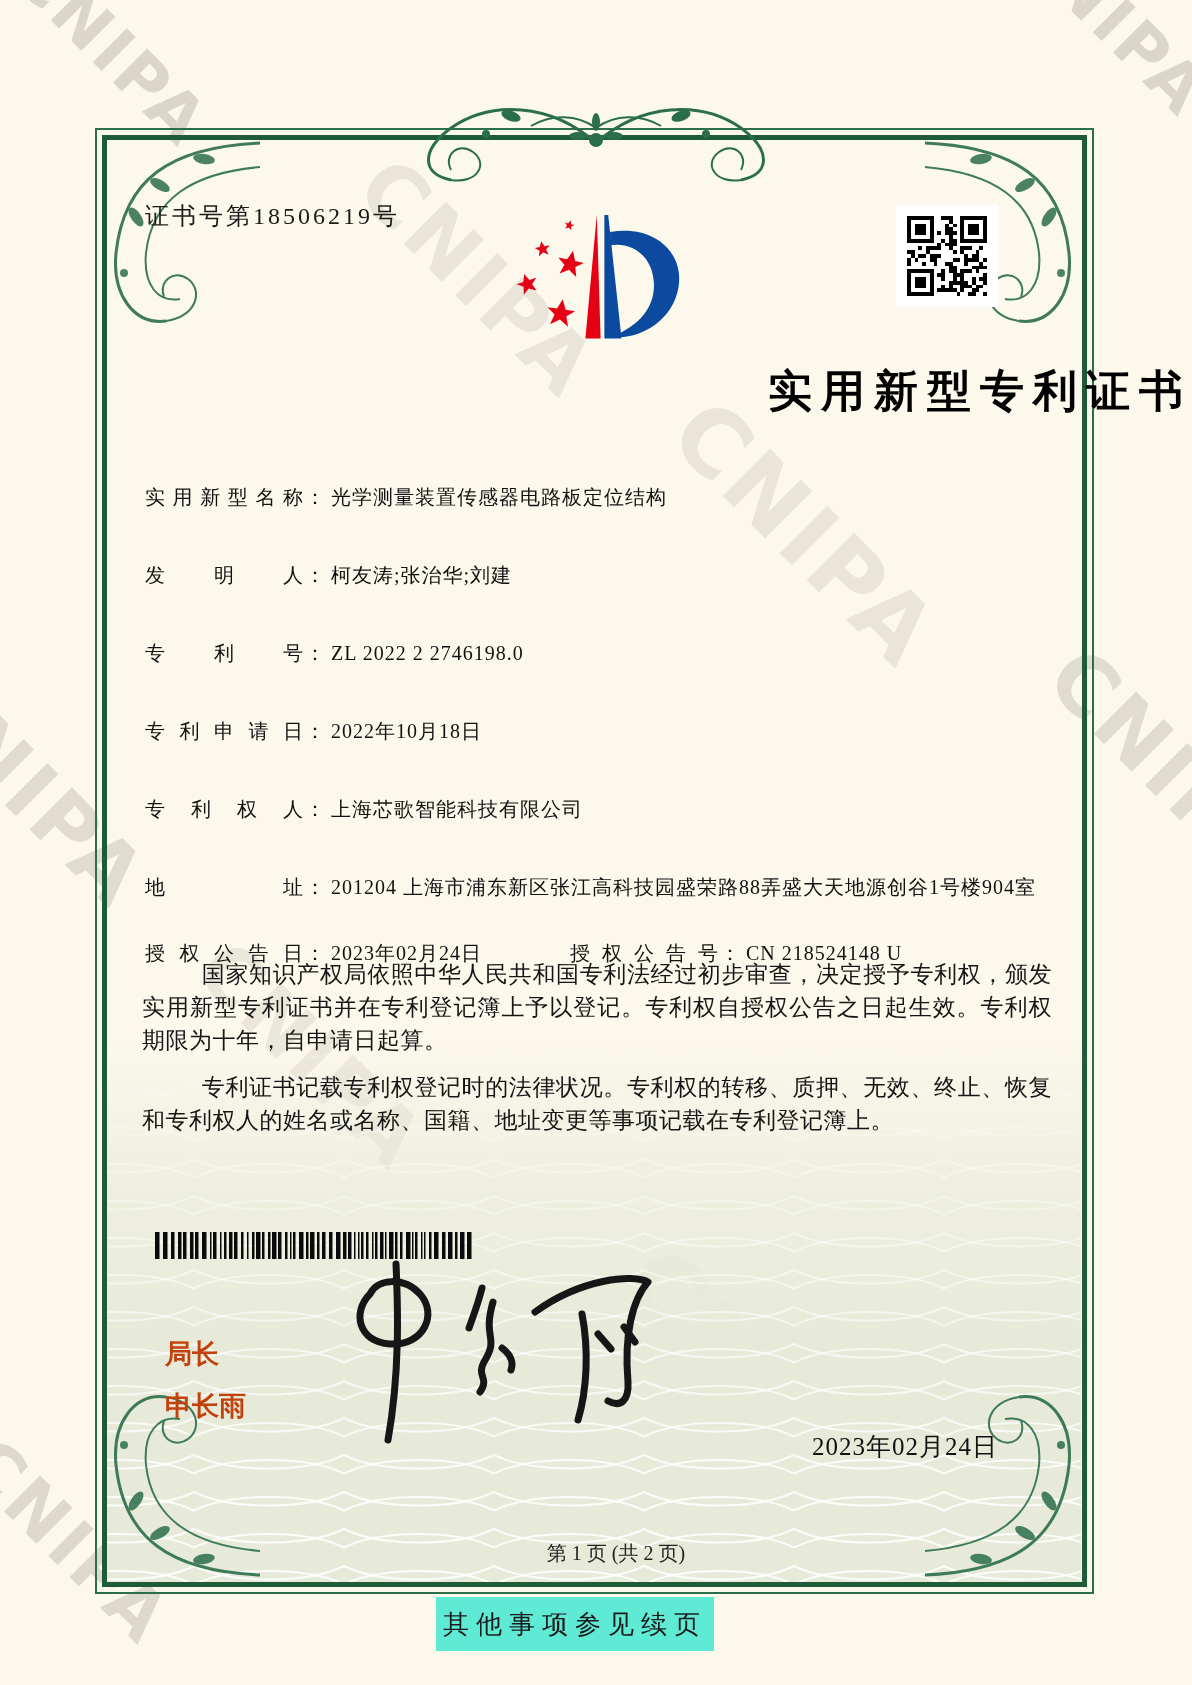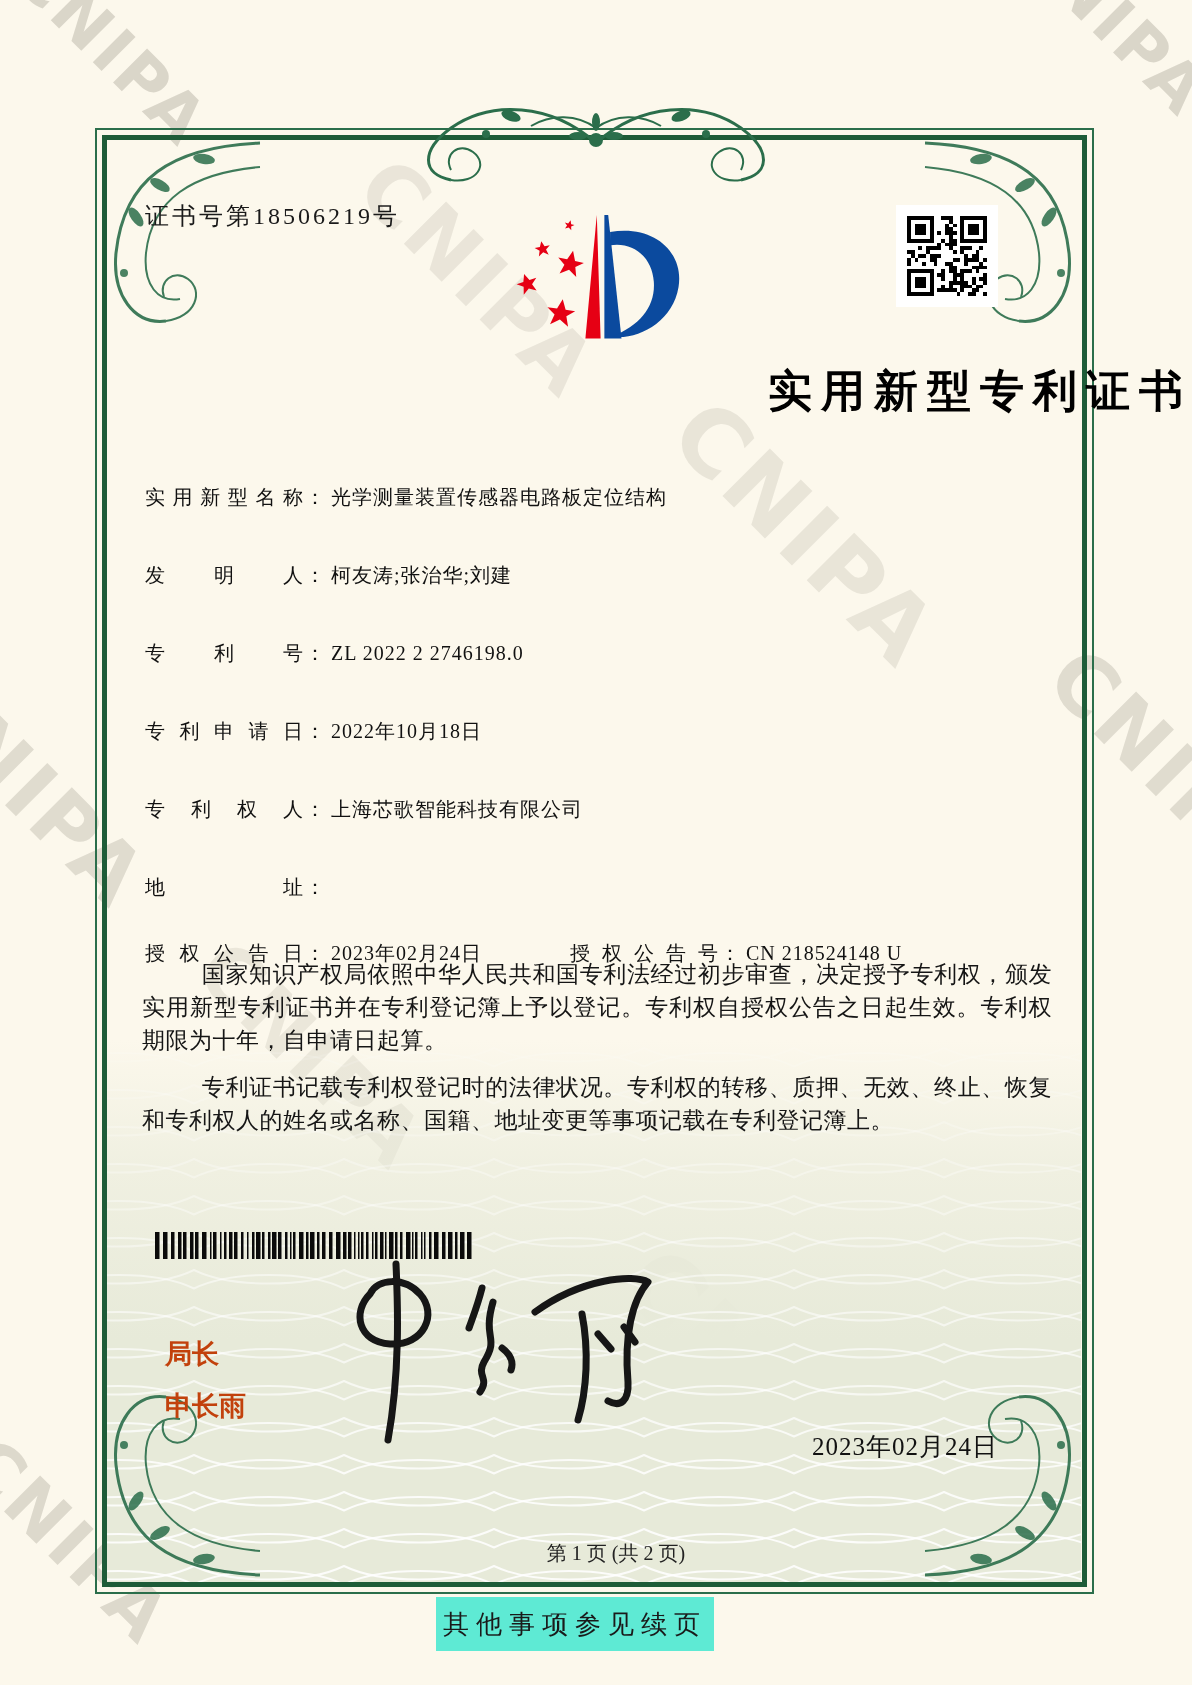--- a/index.html
+++ b/index.html
@@ -443,20 +443,21 @@
       <span class="f-value">2022年10月18日</span>
     </div>
     <div class="frow">
       <span class="f-label">专利权人</span>
         <span class="f-colon">：</span>
       <span class="f-value">上海芯歌智能科技有限公司</span>
     </div>
     <div class="frow addr">
       <span class="f-label">地址</span>
         <span class="f-colon">：</span>
+      <span class="f-value">201204 上海市浦东新区张江高科技园盛荣路88弄盛大天地源创谷1号楼904室</span>
     </div>
     <div class="frow">
       <div class="grant-pair" style="width:425px;">
         <span class="f-label">授权公告日</span>
           <span class="f-colon">：</span>
         <span class="f-value">2023年02月24日</span>
       </div>
       <div class="grant-pair">
         <span class="f-label" style="width:148px;">授权公告号</span>
           <span class="f-colon">：</span>

